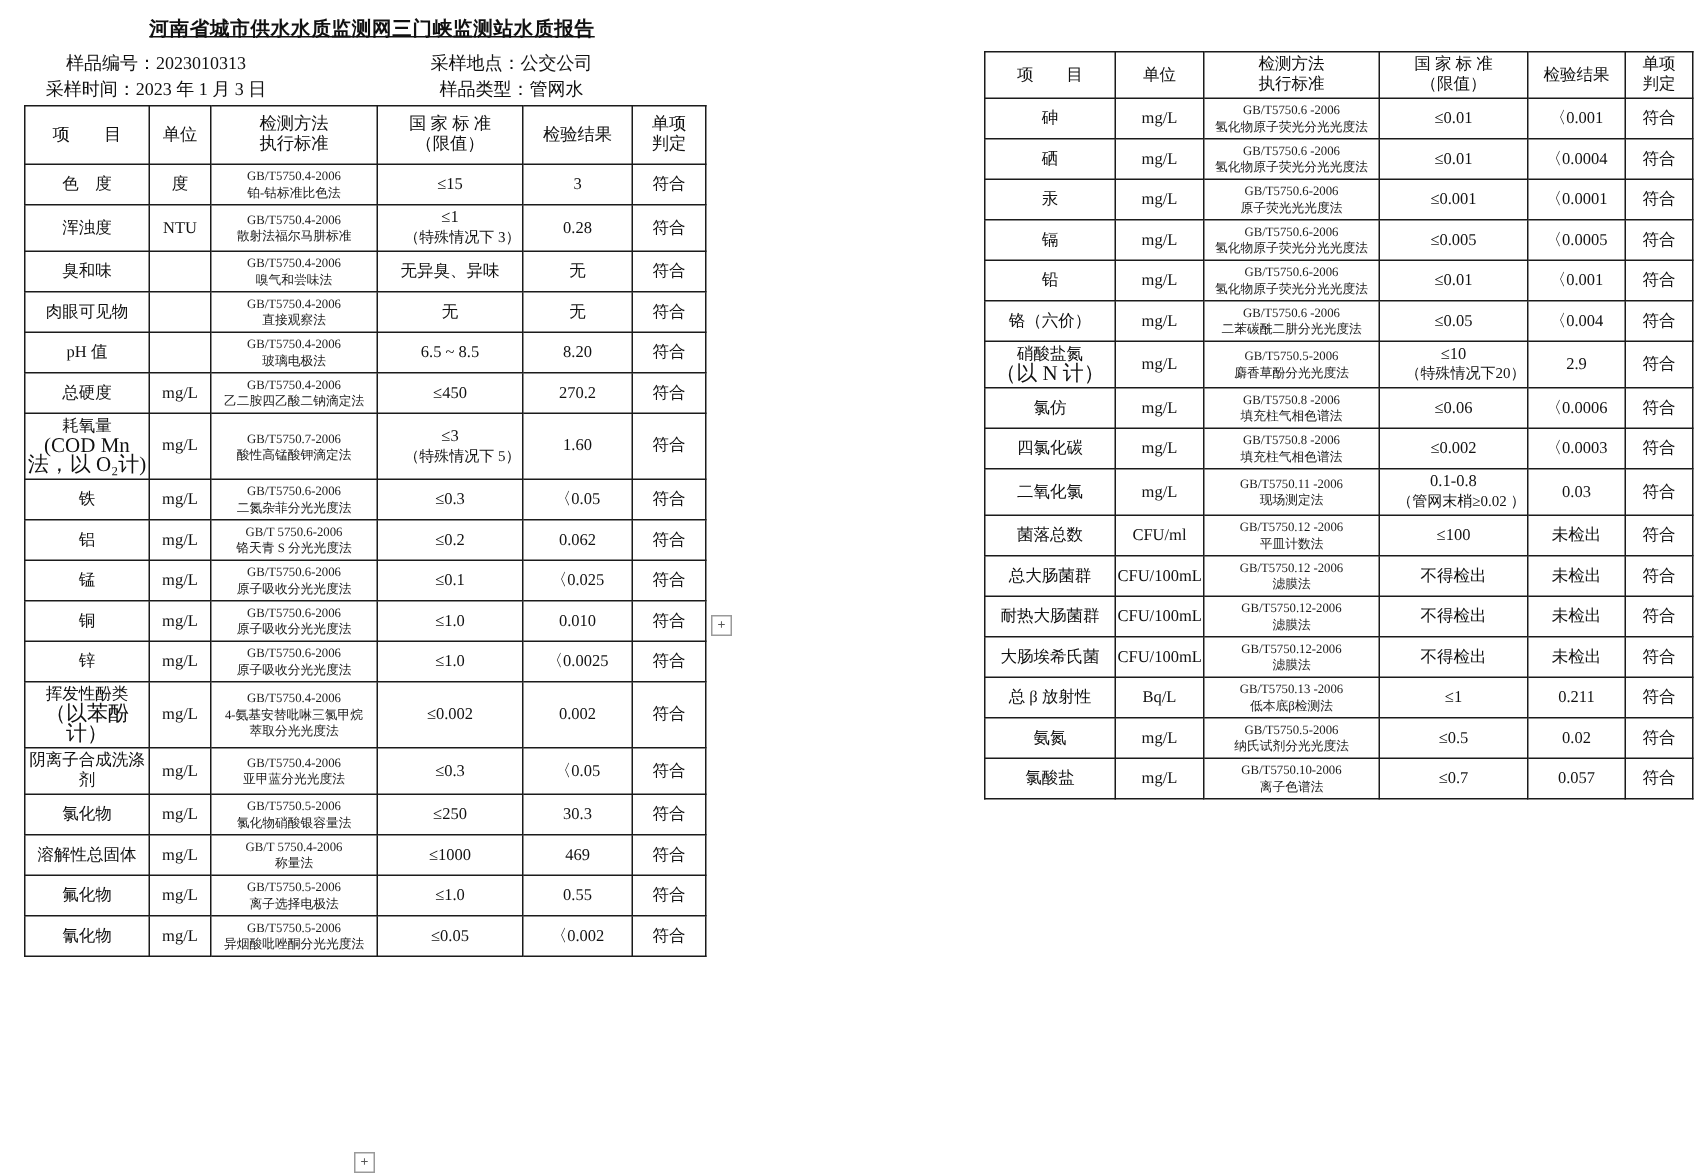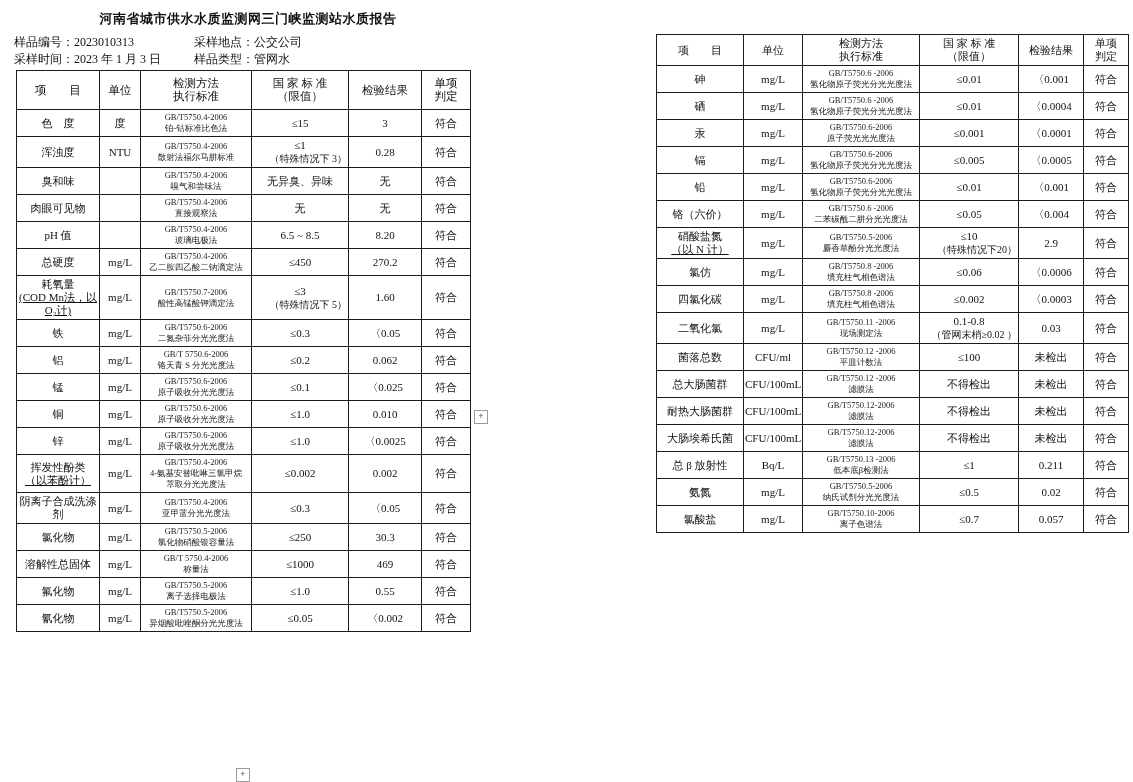--- a/index.html
+++ b/index.html
@@ -19,28 +19,29 @@
   #page-left{left:8px;top:0px;width:480px;height:782px;}
   #page-right{left:648px;top:0px;width:480px;height:782px;}
 
   .doc-title{
     text-align:center;
     font-weight:bold;
     font-size:13px;
     letter-spacing:0.5px;
     margin:10px 0 6px 0;
     font-family:"Liberation Serif", serif;
+    text-decoration:underline;
   }
   .meta{
     font-size:12px;
     line-height:17px;
     margin:0 0 2px 6px;
     position:relative;
   }
-  .meta .row{display:flex;}
+  .meta .row{display:flex;text-align:center;}
   .meta .left{width:180px;}
   .meta .right{flex:1;}
 
   table.wq{
     border-collapse:collapse;
     width:454px;
     margin-left:8px;
     table-layout:fixed;
   }
   table.wq td,table.wq th{
@@ -62,21 +63,21 @@
   .c-std{width:94px;}
   .c-res{width:70px;}
   .c-jud{width:46px;}
 
   .method{
     font-size:8.5px;
     line-height:11px;
     color:#1b1b1b;
   }
   .small{font-size:10px;text-align:right;}
-  .sub{font-size:11px;text-decoration:underline;}
+  .sub{font-size:14px;}
 
   
   table.wq2{
     border-collapse:collapse;
     width:454px;
     margin-left:8px;
     margin-top:34px;
     table-layout:fixed;
   }
   table.wq2 td{

